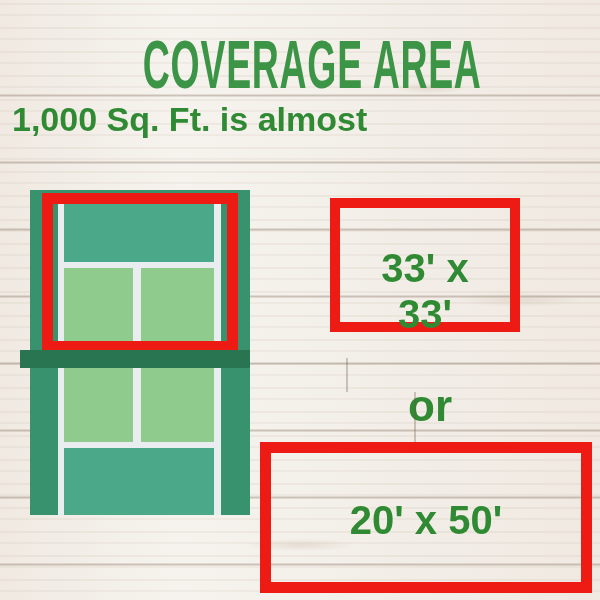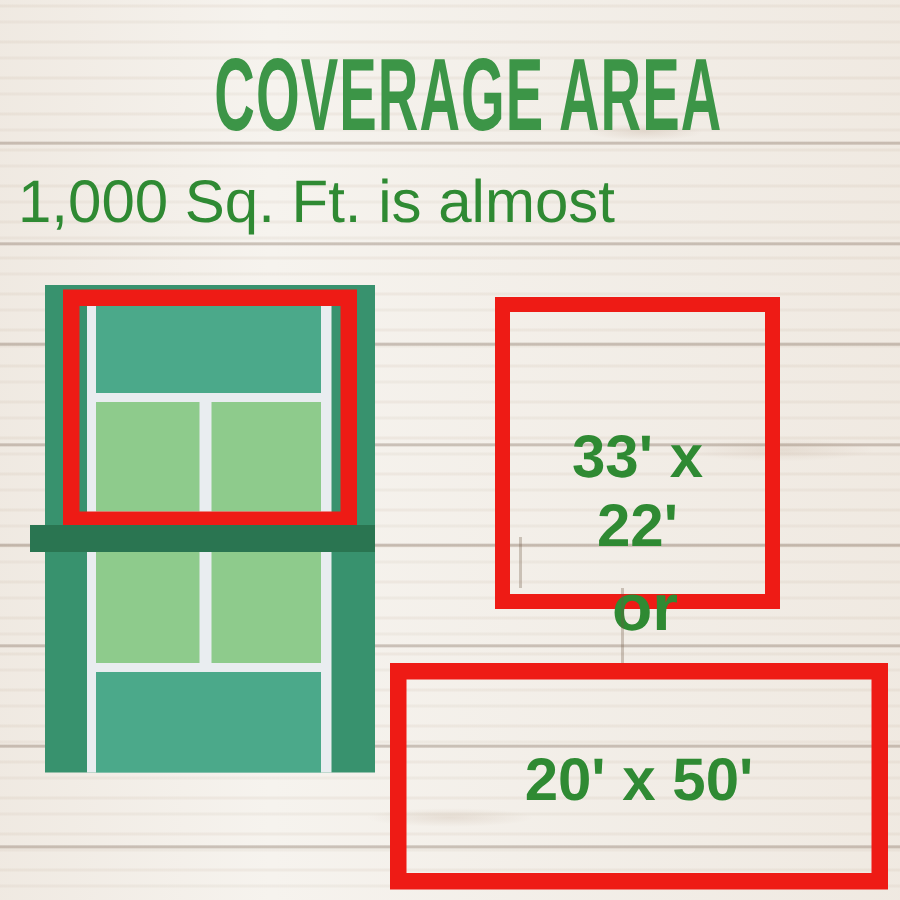--- a/index.html
+++ b/index.html
@@ -34,41 +34,41 @@
   
   .title{
     position:absolute;left:0;top:14px;width:600px;margin:12px;
     text-align:center;line-height:76px;height:76px;
     color:#3c9547;font-weight:700;font-size:52px;letter-spacing:1px;
   }
   .title-inner{display:inline-block;transform:scale(0.72,1.32);transform-origin:center center;white-space:nowrap;}
 
   
   .subtitle{
-    position:absolute;left:12px;top:112px;width:560px;
-    color:#2f8a33;font-weight:400;font-size:40px;line-height:47px;
+    position:absolute;left:12px;top:96px;width:560px;
+    color:#2f8a33;font-weight:700;font-size:34px;line-height:47px;
     letter-spacing:0px;
   }
 
   
   .court{position:absolute;left:30px;top:190px;width:220px;height:325px;background:#38926e;}
   .court > div{position:absolute;}
   .court-lines{left:28px;top:8px;width:163px;height:317px;background:#e9edf0;}
   .bc-top{left:34px;top:8px;width:150px;height:64px;background:#4ba98a;}
   .sb-tl{left:34px;top:78px;width:69px;height:73px;background:#8ecb8c;}
   .sb-tr{left:111px;top:78px;width:73px;height:73px;background:#8ecb8c;}
   .sb-bl{left:34px;top:178px;width:69px;height:74px;background:#8ecb8c;}
   .sb-br{left:111px;top:178px;width:73px;height:74px;background:#8ecb8c;}
   .bc-bottom{left:34px;top:258px;width:150px;height:67px;background:#4ba98a;}
   .net{position:absolute;left:20px;top:350px;width:230px;height:18px;background:#2a7551;}
 
   
   .red-rect{position:absolute;box-sizing:border-box;border:11px solid #ee1b15;background:transparent;}
   .court-highlight{left:42px;top:193px;width:196px;height:159px;}
-  .square-33{left:330px;top:198px;width:190px;height:208px;border-width:10px;
+  .square-33{left:330px;top:198px;width:190px;height:134px;border-width:10px;
     display:flex;flex-direction:column;align-items:center;justify-content:center;}
   .square-33 .dim-label{transform:translateY(26px);}
   .rect-2050{left:260px;top:442px;width:332px;height:151px;
     display:flex;align-items:center;justify-content:center;}
   .rect-2050 .dim-label{transform:translateY(2px);}
 
   .dim-label{
     color:#2f8a33;font-weight:700;font-size:40px;line-height:46px;
     text-align:center;white-space:nowrap;
   }
@@ -98,21 +98,21 @@
     <div class="sb-br"></div>
     <div class="bc-bottom"></div>
   </div>
 
   <div class="red-rect court-highlight"></div>
   <div class="net"></div>
 
   <div class="red-rect square-33">
     <div class="dim-label">
       <div>33' x</div>
-      <div>22'</div>
+      <div>33'</div>
     </div>
   </div>
 
   <div class="or-text">or</div>
 
   <div class="red-rect rect-2050">
     <div class="dim-label">20' x 50'</div>
   </div>
 
   <div class="crack crack-a"></div>

